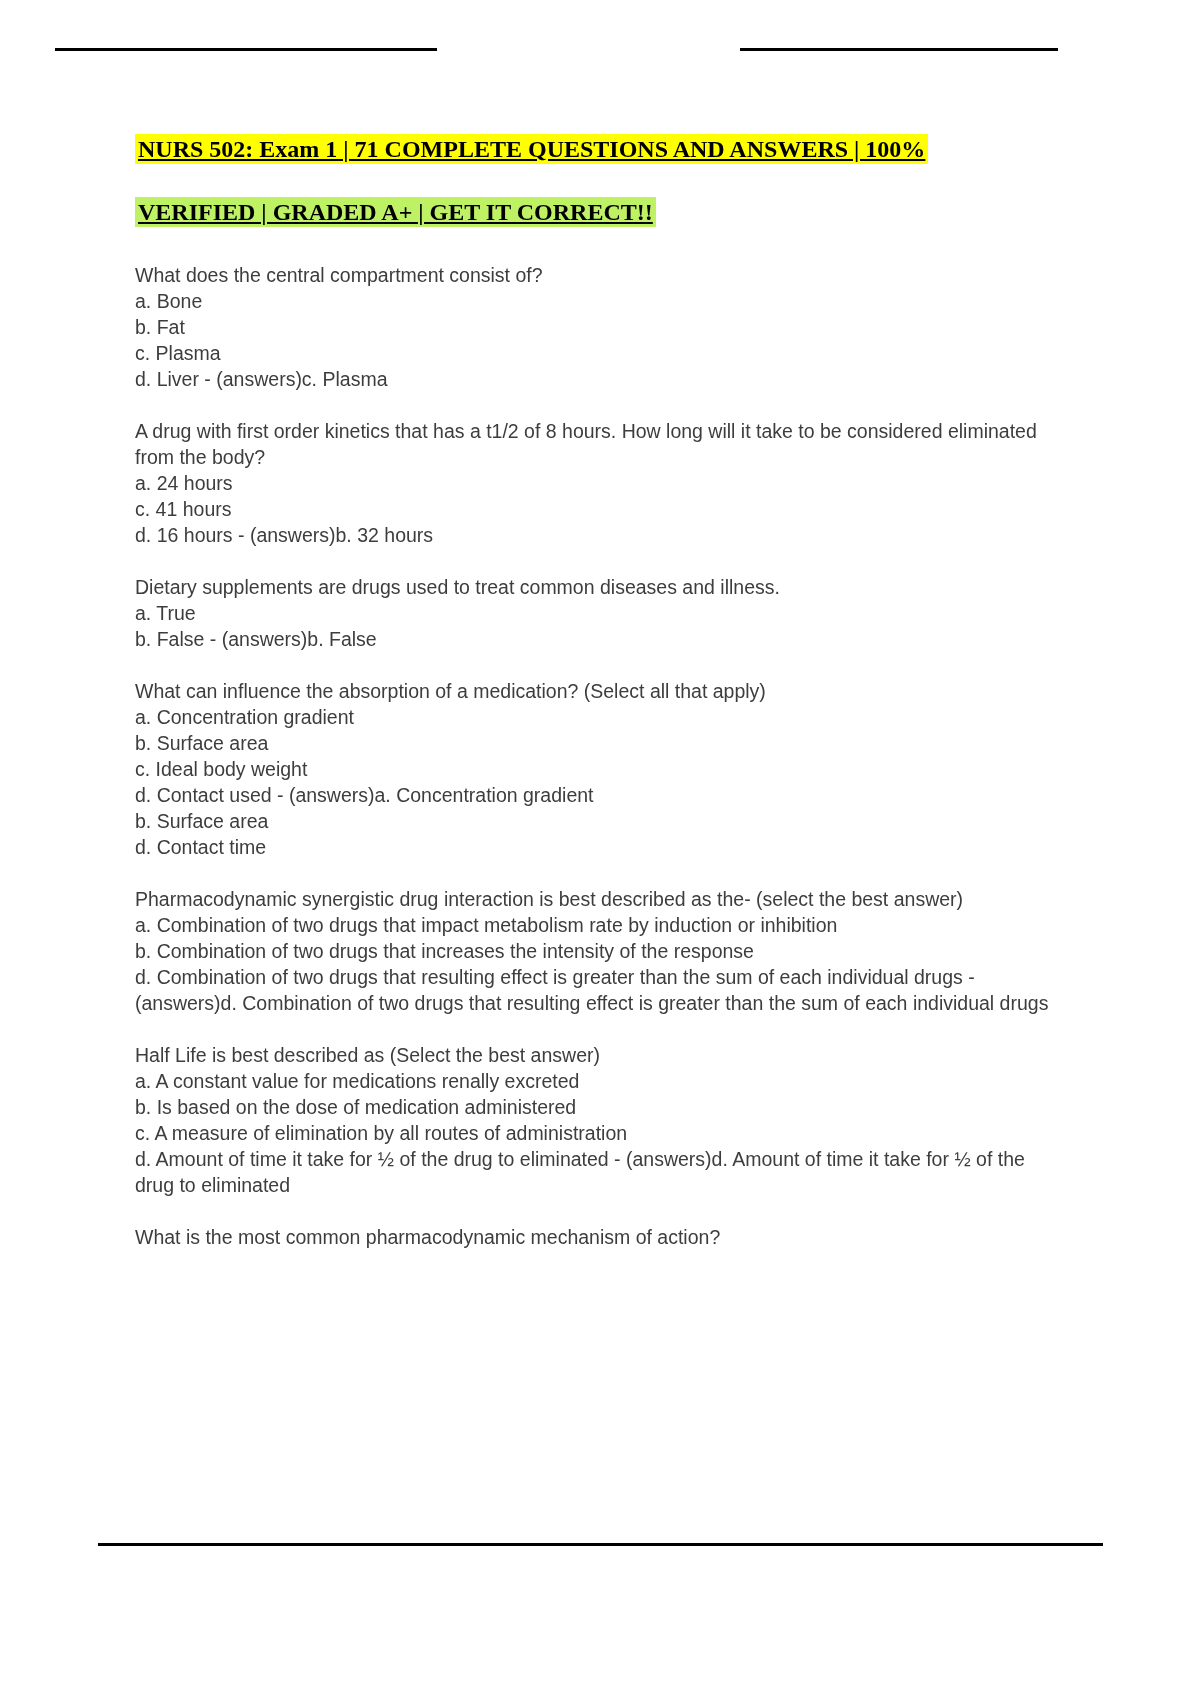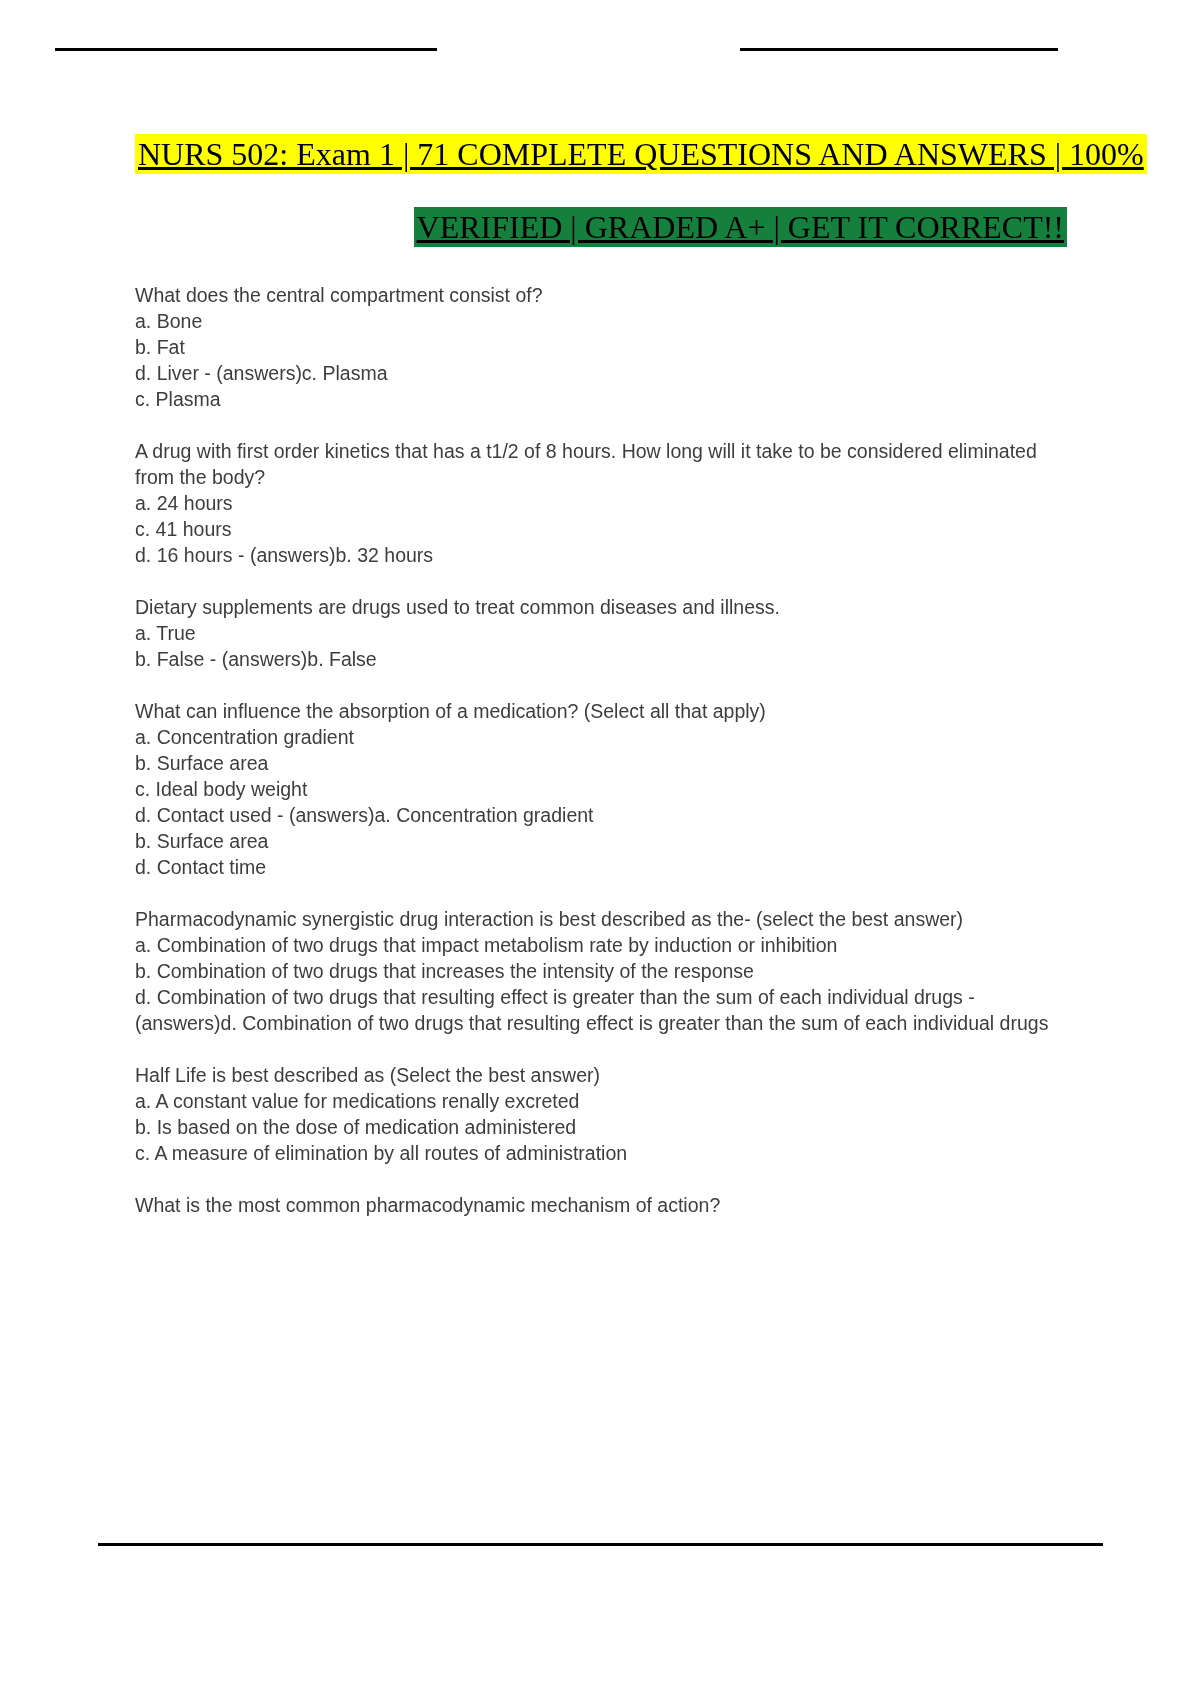--- a/index.html
+++ b/index.html
@@ -35,24 +35,24 @@
     left: 98px;
     width: 1005px;
   }
   .content {
     position: absolute;
     left: 135px;
     width: 932px;
     top: 136px;
   }
   .doc-title {
-    text-align: right;
+    text-align: left;
     font-family: "Liberation Serif", serif;
-    font-weight: normal;
-    font-size: 32px;
+    font-weight: bold;
+    font-size: 24px;
     margin: 0 0 36px 0;
     color: #000000;
   }
   .hl {
     background: #ffff00;
     text-decoration: underline;
     padding: 2px 3px;
     white-space: nowrap;
   }
   .questions {
@@ -71,29 +71,29 @@
 </head>
 <body>
 
 <div class="page">
 
   <div class="rule rule-top-left"></div>
   <div class="rule rule-top-right"></div>
 
   <div class="content">
     <h1 class="doc-title"><span class="hl" style="background: rgb(255, 255, 0);">NURS 502: Exam 1 | 71 COMPLETE QUESTIONS AND ANSWERS | 100%</span></h1>
-    <h2 class="doc-title"><span class="hl" style="background: #15803d;">VERIFIED | GRADED A+ | GET IT CORRECT!!</span></h2>
+    <h2 class="doc-title"><span class="hl" style="background: #bef264;">VERIFIED | GRADED A+ | GET IT CORRECT!!</span></h2>
 
     <div class="questions" id="questions">
         <div class="question-block">
           <div class="q-line">What does the central compartment consist of?</div>
           <div class="q-line">a. Bone</div>
           <div class="q-line">b. Fat</div>
+          <div class="q-line">c. Plasma</div>
           <div class="q-line">d. Liver - (answers)c. Plasma</div>
-          <div class="q-line">c. Plasma</div>
         </div>
         <div class="question-block">
           <div class="q-line">A drug with first order kinetics that has a t1/2 of 8 hours. How long will it take to be considered eliminated from the body?</div>
           <div class="q-line">a. 24 hours</div>
           <div class="q-line">c. 41 hours</div>
           <div class="q-line">d. 16 hours - (answers)b. 32 hours</div>
         </div>
         <div class="question-block">
           <div class="q-line">Dietary supplements are drugs used to treat common diseases and illness.</div>
           <div class="q-line">a. True</div>
@@ -112,20 +112,21 @@
           <div class="q-line">Pharmacodynamic synergistic drug interaction is best described as the- (select the best answer)</div>
           <div class="q-line">a. Combination of two drugs that impact metabolism rate by induction or inhibition</div>
           <div class="q-line">b. Combination of two drugs that increases the intensity of the response</div>
           <div class="q-line">d. Combination of two drugs that resulting effect is greater than the sum of each individual drugs - (answers)d. Combination of two drugs that resulting effect is greater than the sum of each individual drugs</div>
         </div>
         <div class="question-block">
           <div class="q-line">Half Life is best described as (Select the best answer)</div>
           <div class="q-line">a. A constant value for medications renally excreted</div>
           <div class="q-line">b. Is based on the dose of medication administered</div>
           <div class="q-line">c. A measure of elimination by all routes of administration</div>
+          <div class="q-line">d. Amount of time it take for ½ of the drug to eliminated - (answers)d. Amount of time it take for ½ of the drug to eliminated</div>
         </div>
         <div class="question-block">
           <div class="q-line">What is the most common pharmacodynamic mechanism of action?</div>
         </div>
       </div>
   </div>
 
   <div class="rule rule-bottom"></div>
 
 </div>

